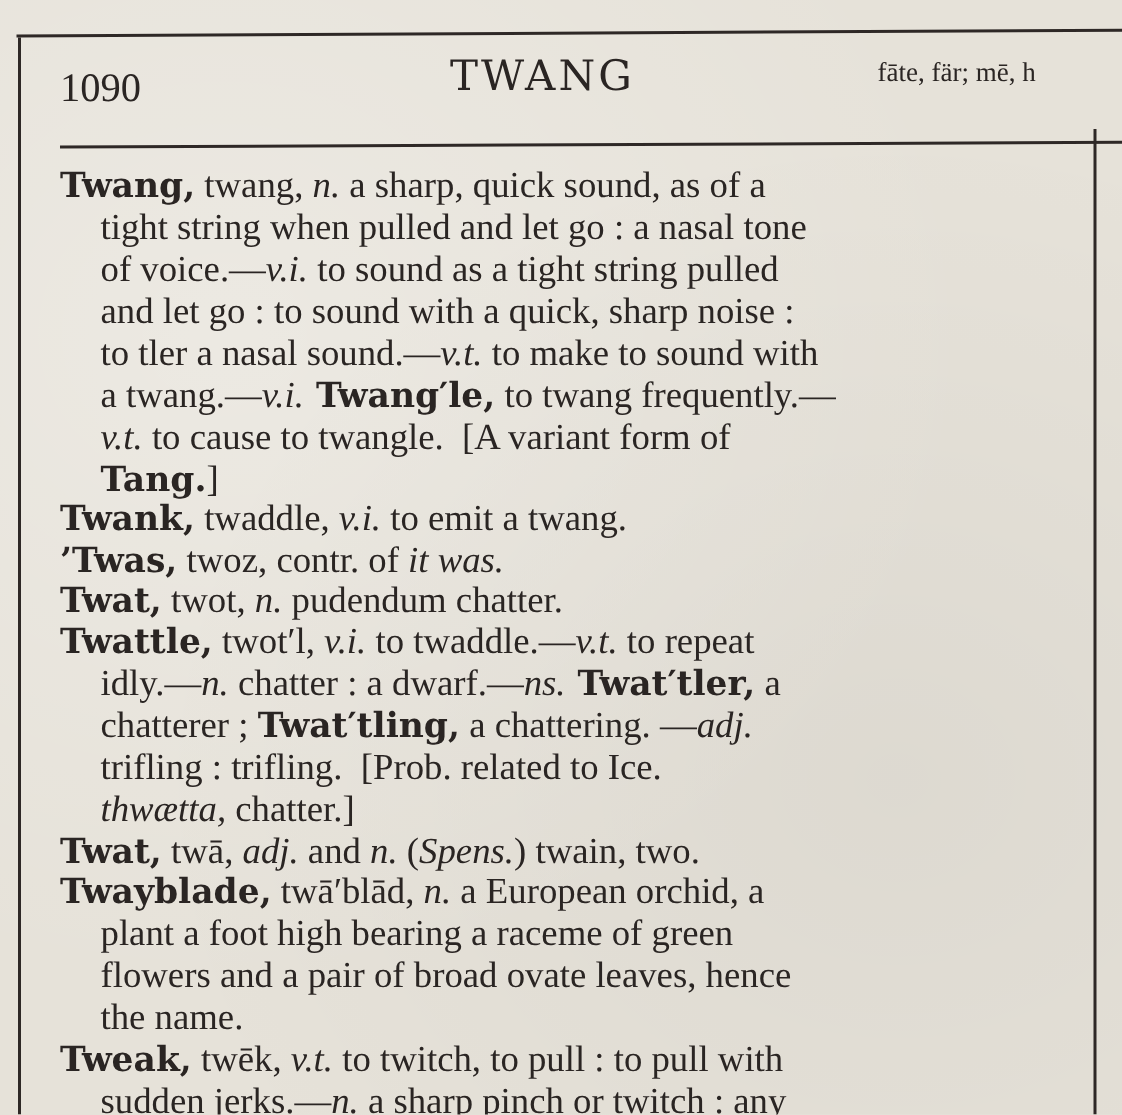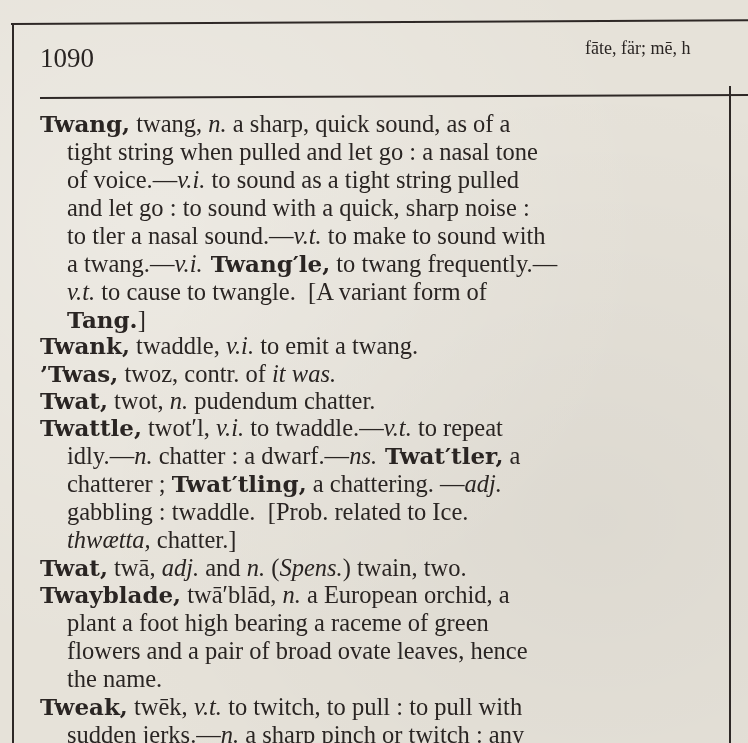--- a/index.html
+++ b/index.html
@@ -35,20 +35,21 @@
 </head>
 <body>
 
 <div class="rule top-rule"></div>
 <div class="rule left-rule"></div>
 <div class="rule header-rule"></div>
 <div class="rule col-rule"></div>
 
 <div class="header">
   <span class="page-num">1090</span>
+  <span class="running-head">TWANG</span>
   <span class="pron-key">fāte, fär; mē, h</span>
 </div>
 
 <div class="body">
 
   <div class="line" style="top:10px"><span class="hw">Twang,</span><span> twang, </span><span class="it">n.</span><span> a sharp, quick sound, as of a</span></div>
   <div class="line indent" style="top:38px"><span>tight string when pulled and let go : a nasal tone</span></div>
   <div class="line indent" style="top:66px"><span>of voice.—</span><span class="it">v.i.</span><span> to sound as a tight string pulled</span></div>
   <div class="line indent" style="top:94px"><span>and let go : to sound with a quick, sharp noise :</span></div>
   <div class="line indent" style="top:122px"><span>to tler a nasal sound.—</span><span class="it">v.t.</span><span> to make to sound with</span></div>
@@ -58,21 +59,21 @@
 
   <div class="line" style="top:232px"><span class="hw">Twank,</span><span> twaddle, </span><span class="it">v.i.</span><span> to emit a twang.</span></div>
 
   <div class="line" style="top:260px"><span class="hw">’Twas,</span><span> twoz, contr. of </span><span class="it">it was.</span></div>
 
   <div class="line" style="top:287px"><span class="hw">Twat,</span><span> twot, </span><span class="it">n.</span><span> pudendum chatter.</span></div>
 
   <div class="line" style="top:314px"><span class="hw">Twattle,</span><span> twot′l, </span><span class="it">v.i.</span><span> to twaddle.—</span><span class="it">v.t.</span><span> to repeat</span></div>
   <div class="line indent" style="top:342px"><span>idly.—</span><span class="it">n.</span><span> chatter : a dwarf.—</span><span class="it">ns.</span><span class="hw"> Twat′tler,</span><span> a</span></div>
   <div class="line indent" style="top:370px"><span style="white-space:pre">chatterer ; </span><span class="hw">Twat′tling,</span><span style="white-space:pre"> a chattering. —</span><span class="it">adj.</span></div>
-  <div class="line indent" style="top:398px"><span style="white-space:pre">gabbling : twaddle.  [Prob. related to Ice.</span></div>
+  <div class="line indent" style="top:398px"><span style="white-space:pre">trifling : trifling.  [Prob. related to Ice.</span></div>
   <div class="line indent" style="top:426px"><span class="it">thwætta,</span><span> chatter.]</span></div>
 
   <div class="line" style="top:454px"><span class="hw">Twat,</span><span> twā, </span><span class="it">adj.</span><span> and </span><span class="it">n.</span><span> (</span><span class="it">Spens.</span><span>) twain, two.</span></div>
 
   <div class="line" style="top:481px"><span class="hw">Twayblade,</span><span> twā′blād, </span><span class="it">n.</span><span> a European orchid, a</span></div>
   <div class="line indent" style="top:509px"><span>plant a foot high bearing a raceme of green</span></div>
   <div class="line indent" style="top:537px"><span>flowers and a pair of broad ovate leaves, hence</span></div>
   <div class="line indent" style="top:565px"><span>the name.</span></div>
 
   <div class="line" style="top:593px"><span class="hw">Tweak,</span><span> twēk, </span><span class="it">v.t.</span><span> to twitch, to pull : to pull with</span></div>

